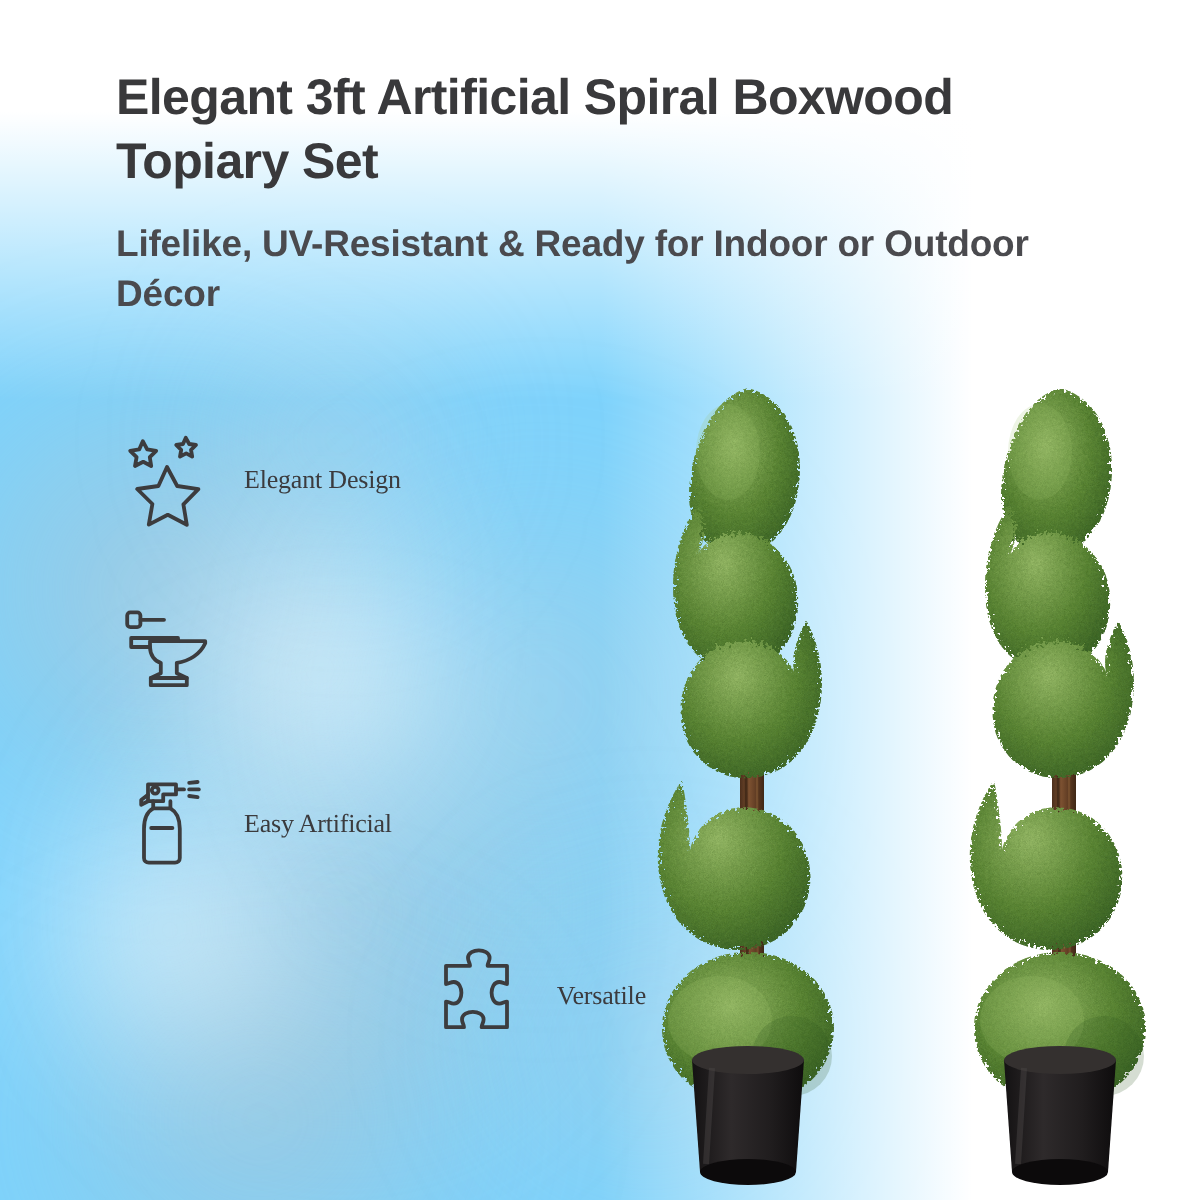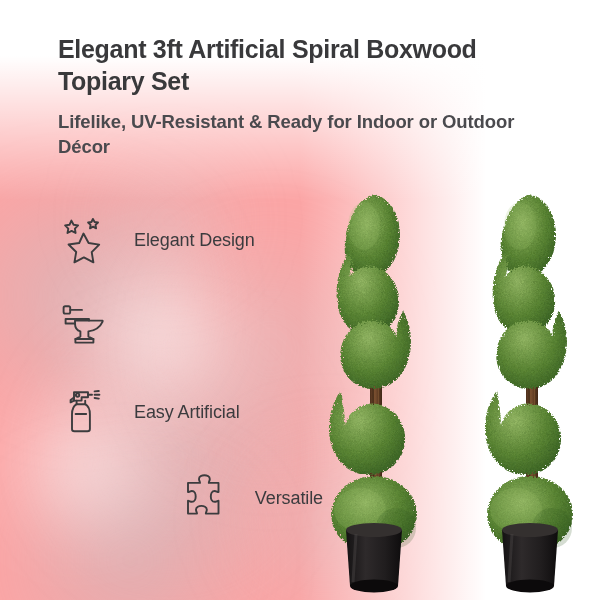--- a/index.html
+++ b/index.html
@@ -7,21 +7,21 @@
   html, body {
     width:600px; height:600px;
     overflow:hidden;
     background:#ffffff;
     font-family:"Liberation Sans", sans-serif;
   }
 
   #page {
     position:relative;
     width:600px; height:600px;
-    background:#fca5a5;
+    background:#7dd3fc;
     overflow:hidden;
   }
 
   
   .bg-layer { position:absolute; inset:0; pointer-events:none; }
   .blob {
     position:absolute;
     border-radius:50%;
     filter:blur(34px);
   }
@@ -78,26 +78,27 @@
     margin-bottom:16px;
   }
   .feature:last-child { margin-bottom:0;justify-content:flex-end; }
   .feature-icon {
     width:52px; height:52px;
     flex:0 0 52px;
     display:flex; align-items:center; justify-content:center;
   }
   .feature-icon svg { display:block; overflow:visible; }
   .feature-label {
-    margin-left:24px;
-    font-size:18px;
+    margin-left:12px;
+    font-size:13px;
     font-weight:400;
     letter-spacing:-.1px;
     color:#3b3b3e;
     white-space:nowrap;
+    font-family:Liberation Serif, serif;
   }
 
   
   .products { position:absolute; left:296px; top:178px; width:304px; height:422px; }
   .plant { position:absolute; top:0; width:132px; height:422px; }
   .plant-1 { left:12px; }
   .plant-2 { left:168px; }
   .plant svg { display:block; }
 </style>
 </head>

